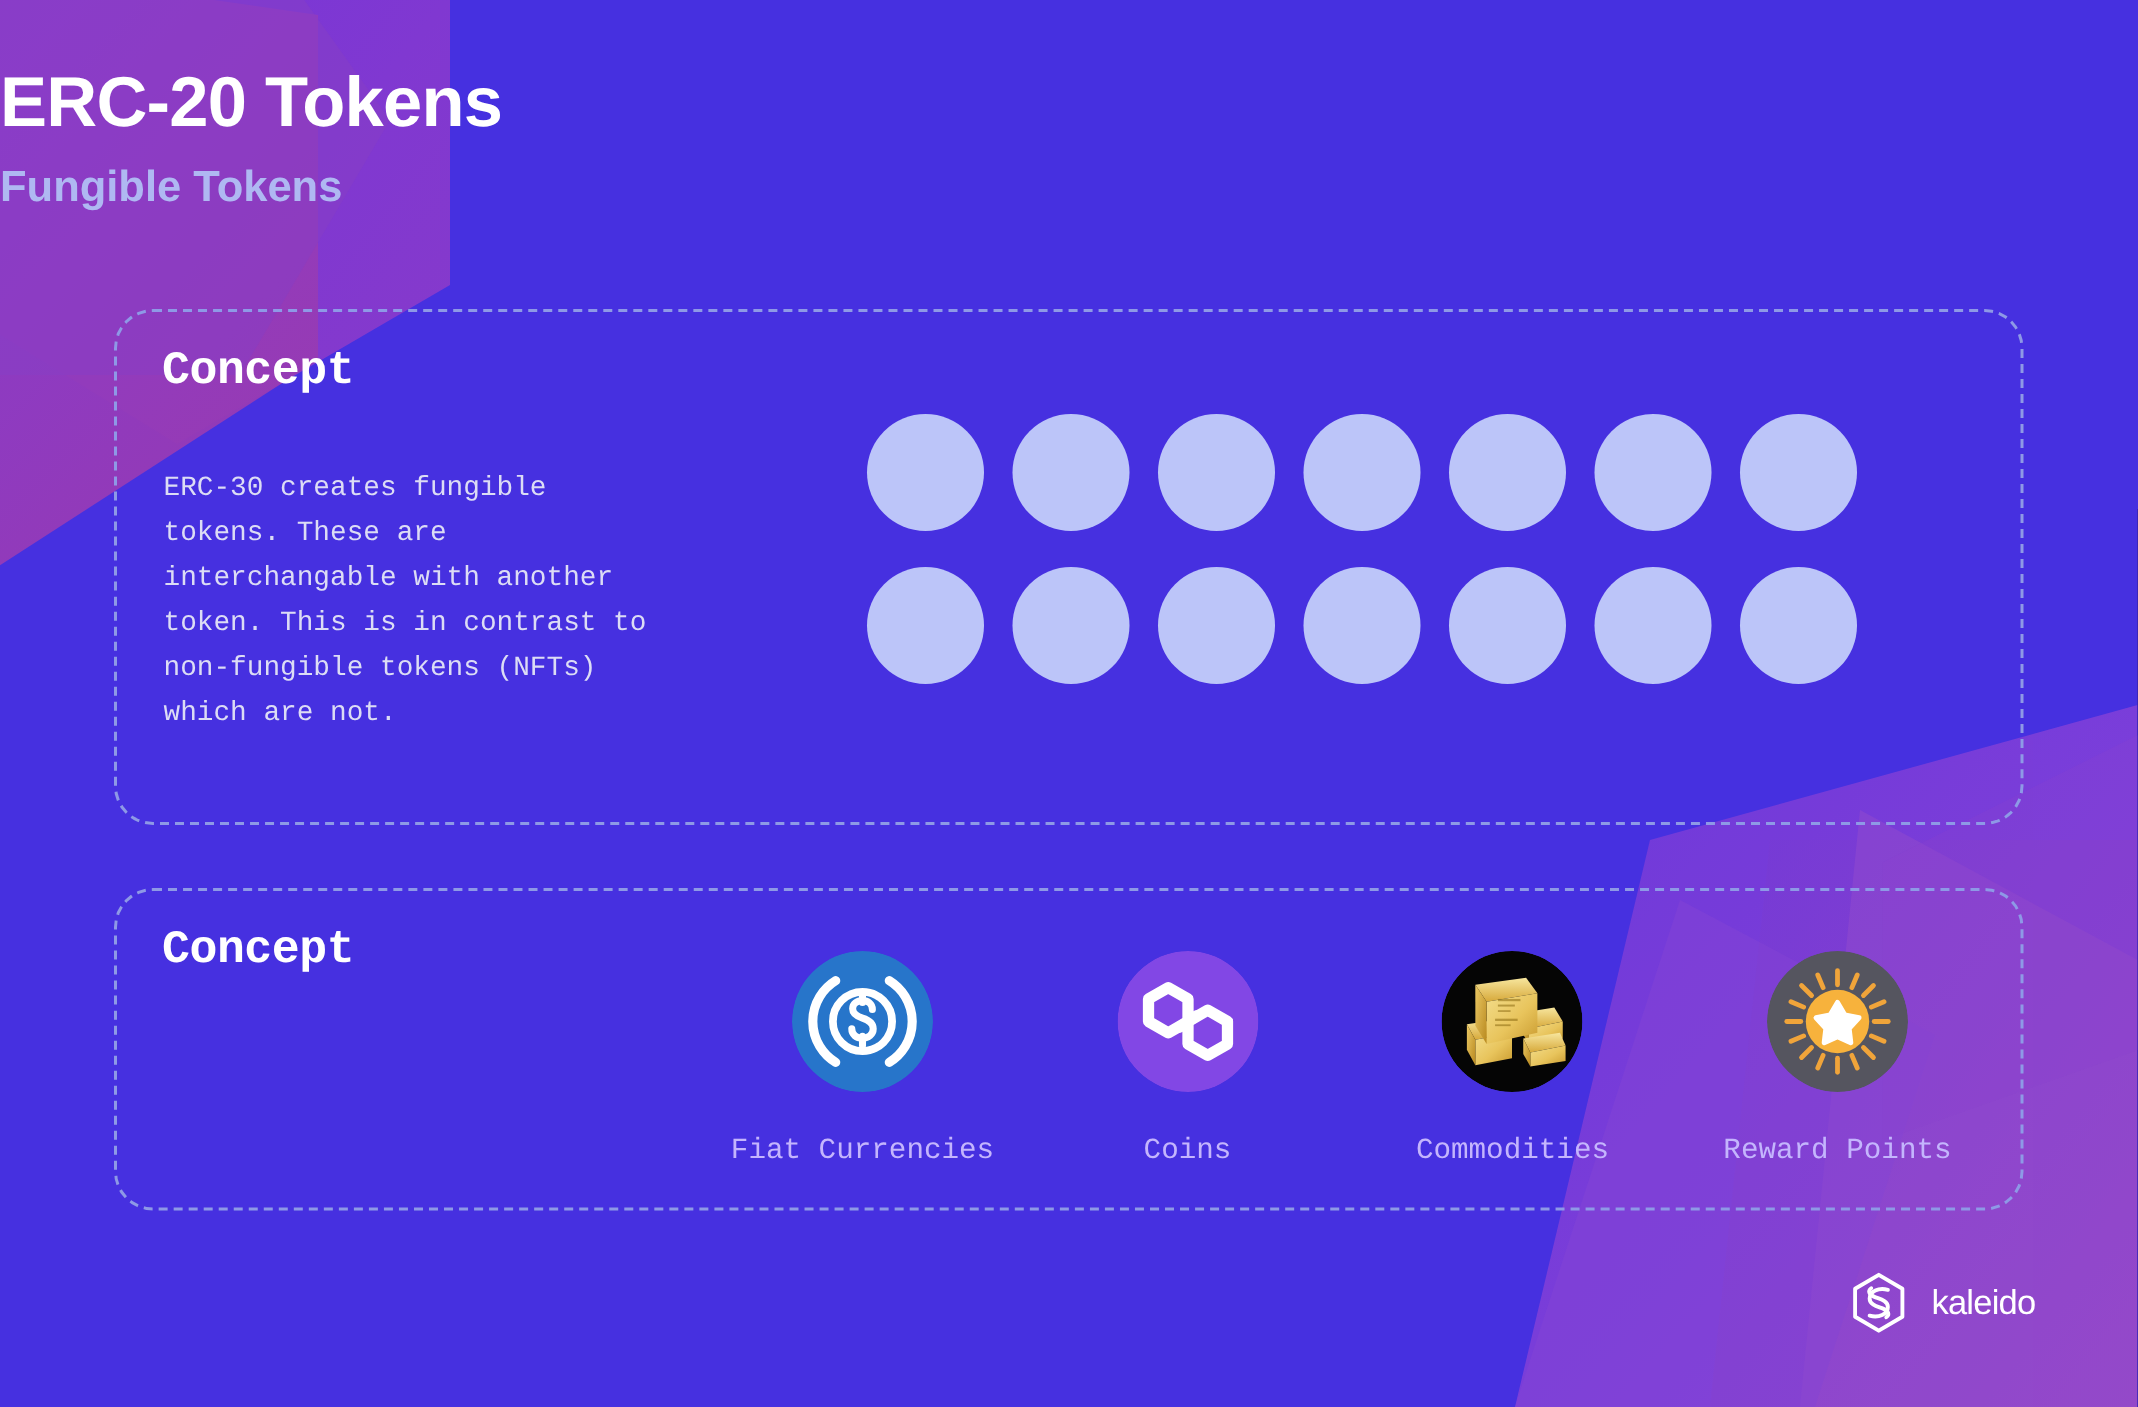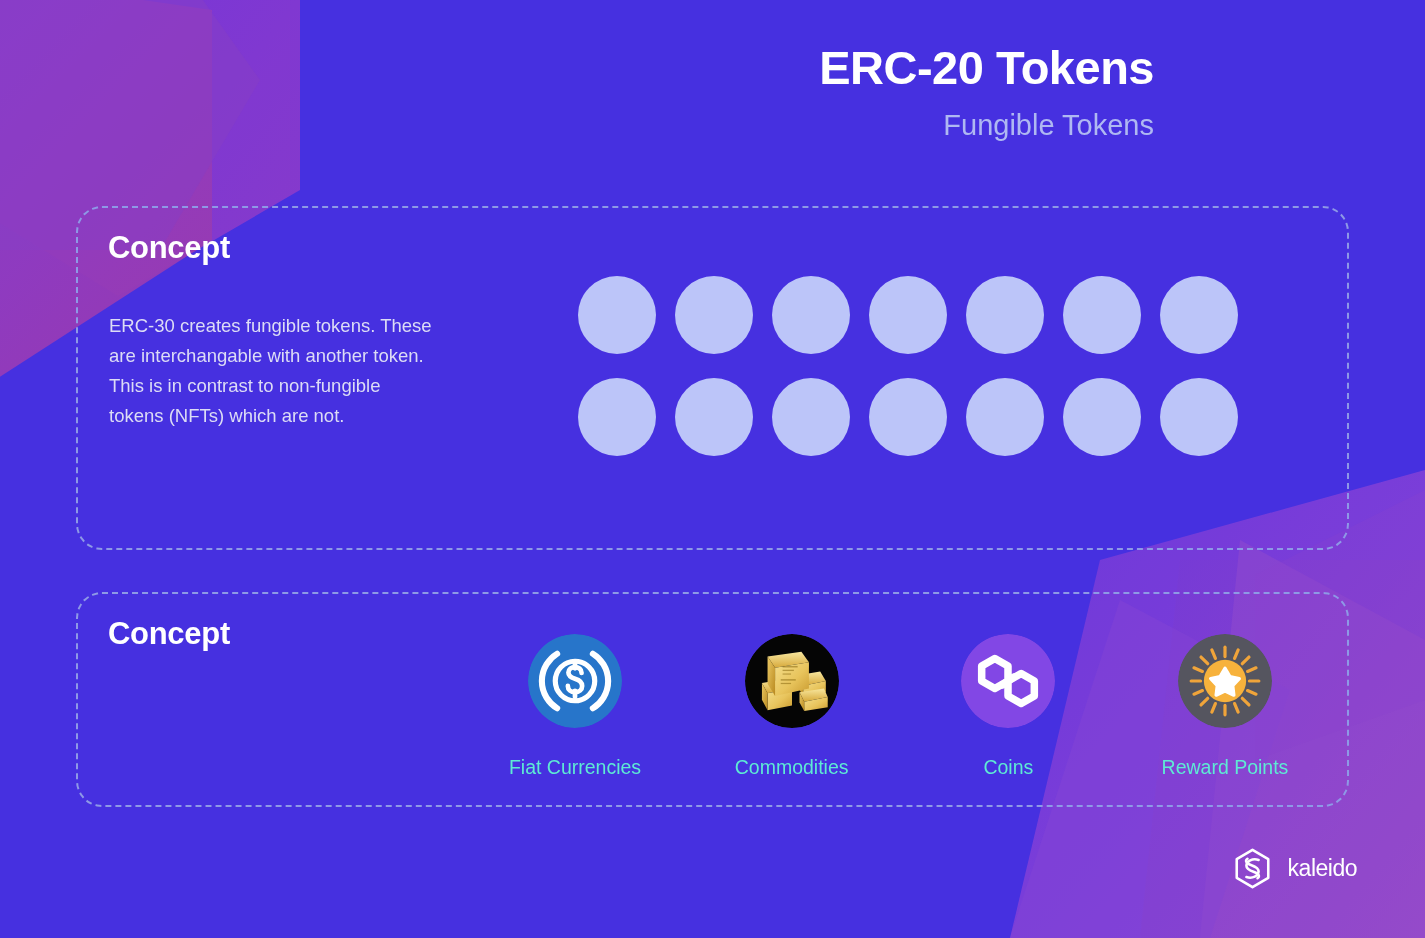--- a/index.html
+++ b/index.html
@@ -24,46 +24,47 @@
     pointer-events: none;
   }
   .bg-layer svg { display: block; width: 1425px; height: 938px; }
 
   
   .header {
     position: absolute;
     top: 42px;
     left: 0;
     width: 1154px;
-    text-align: right;
+    text-align: left;
     z-index: 5;
   }
   .title {
     margin: 0;
     font-size: 47px;
     font-weight: bold;
     letter-spacing: -0.5px;
     color: #FFFFFF;
     line-height: 1.1;
   }
   .subtitle {
     margin: 16px 0 0 0;
     font-size: 29px;
-    font-weight: normal;
+    font-weight: bold;
     color: #AFB8F2;
     line-height: 1.1;
   }
 
   
   .card {
     position: absolute;
     border: 2px dashed #8E99E6;
     border-radius: 26px;
     box-sizing: border-box;
     z-index: 4;
+    font-family: Liberation Mono, monospace;
   }
   .card-concept {
     left: 76px;
     top: 206px;
     width: 1273px;
     height: 344px;
   }
   .card-examples {
     left: 76px;
     top: 592px;
@@ -129,21 +130,21 @@
     width: 94px;
     height: 94px;
     border-radius: 50%;
     overflow: hidden;
     display: block;
   }
   .example-icon svg { display: block; width: 94px; height: 94px; }
   .example-label {
     margin-top: 28px;
     font-size: 19.5px;
-    color: #5eead4;
+    color: #c4b5fd;
     text-align: right;
     line-height: 1.2;
     white-space: nowrap;
   }
 
   
   .brand {
     position: absolute;
     right: 68px;
     bottom: 48px;
@@ -251,20 +252,34 @@
             <line x1="50" y1="30.5" x2="50" y2="36.5" stroke="#FFFFFF" stroke-width="5" stroke-linecap="round"></line>
             <line x1="50" y1="60.5" x2="50" y2="67" stroke="#FFFFFF" stroke-width="5" stroke-linecap="round"></line>
           </svg>
         </span>
         <span class="example-label">Fiat Currencies</span>
       </div>
 
       <div class="example-item">
         <span class="example-icon">
           <svg viewBox="0 0 100 100" xmlns="http://www.w3.org/2000/svg">
+            <circle cx="50" cy="50" r="50" fill="#8247E5"></circle>
+            <g fill="none" stroke="#FFFFFF" stroke-width="8" stroke-linejoin="round">
+              <polygon points="36,26 50,34 50,50 36,58 22,50 22,34"></polygon>
+              <polygon points="64,42 78,50 78,66 64,74 50,66 50,50"></polygon>
+            </g>
+            <line x1="44" y1="54" x2="56" y2="46" stroke="#FFFFFF" stroke-width="8" stroke-linecap="round"></line>
+          </svg>
+        </span>
+        <span class="example-label">Coins</span>
+      </div>
+
+      <div class="example-item">
+        <span class="example-icon">
+          <svg viewBox="0 0 100 100" xmlns="http://www.w3.org/2000/svg">
             <defs>
               <linearGradient id="goldA" x1="0" y1="0" x2="1" y2="1">
                 <stop offset="0%" stop-color="#F3DD8B"></stop>
                 <stop offset="55%" stop-color="#E8C45C"></stop>
                 <stop offset="100%" stop-color="#C99A2E"></stop>
               </linearGradient>
               <linearGradient id="goldB" x1="0" y1="0" x2="1" y2="1">
                 <stop offset="0%" stop-color="#EBC863"></stop>
                 <stop offset="100%" stop-color="#B8891F"></stop>
               </linearGradient>
@@ -293,34 +308,20 @@
             <g fill="#8A6A12" opacity="0.55">
               <rect x="40" y="34" width="16" height="1.6"></rect>
               <rect x="40" y="38" width="12" height="1.4"></rect>
               <rect x="40" y="42" width="9" height="1.2"></rect>
               <rect x="38" y="48" width="16" height="1.6"></rect>
               <rect x="38" y="52" width="11" height="1.3"></rect>
             </g>
           </svg>
         </span>
         <span class="example-label">Commodities</span>
-      </div>
-
-      <div class="example-item">
-        <span class="example-icon">
-          <svg viewBox="0 0 100 100" xmlns="http://www.w3.org/2000/svg">
-            <circle cx="50" cy="50" r="50" fill="#8247E5"></circle>
-            <g fill="none" stroke="#FFFFFF" stroke-width="8" stroke-linejoin="round">
-              <polygon points="36,26 50,34 50,50 36,58 22,50 22,34"></polygon>
-              <polygon points="64,42 78,50 78,66 64,74 50,66 50,50"></polygon>
-            </g>
-            <line x1="44" y1="54" x2="56" y2="46" stroke="#FFFFFF" stroke-width="8" stroke-linecap="round"></line>
-          </svg>
-        </span>
-        <span class="example-label">Coins</span>
       </div>
 
       <div class="example-item">
         <span class="example-icon">
           <svg viewBox="0 0 100 100" xmlns="http://www.w3.org/2000/svg">
             <circle cx="50" cy="50" r="50" fill="#55555F"></circle>
             <g stroke="#F0A43A" stroke-width="3.4" stroke-linecap="round">
               <line x1="50" y1="14" x2="50" y2="24"></line>
               <line x1="50" y1="76" x2="50" y2="86"></line>
               <line x1="14" y1="50" x2="24" y2="50"></line>

